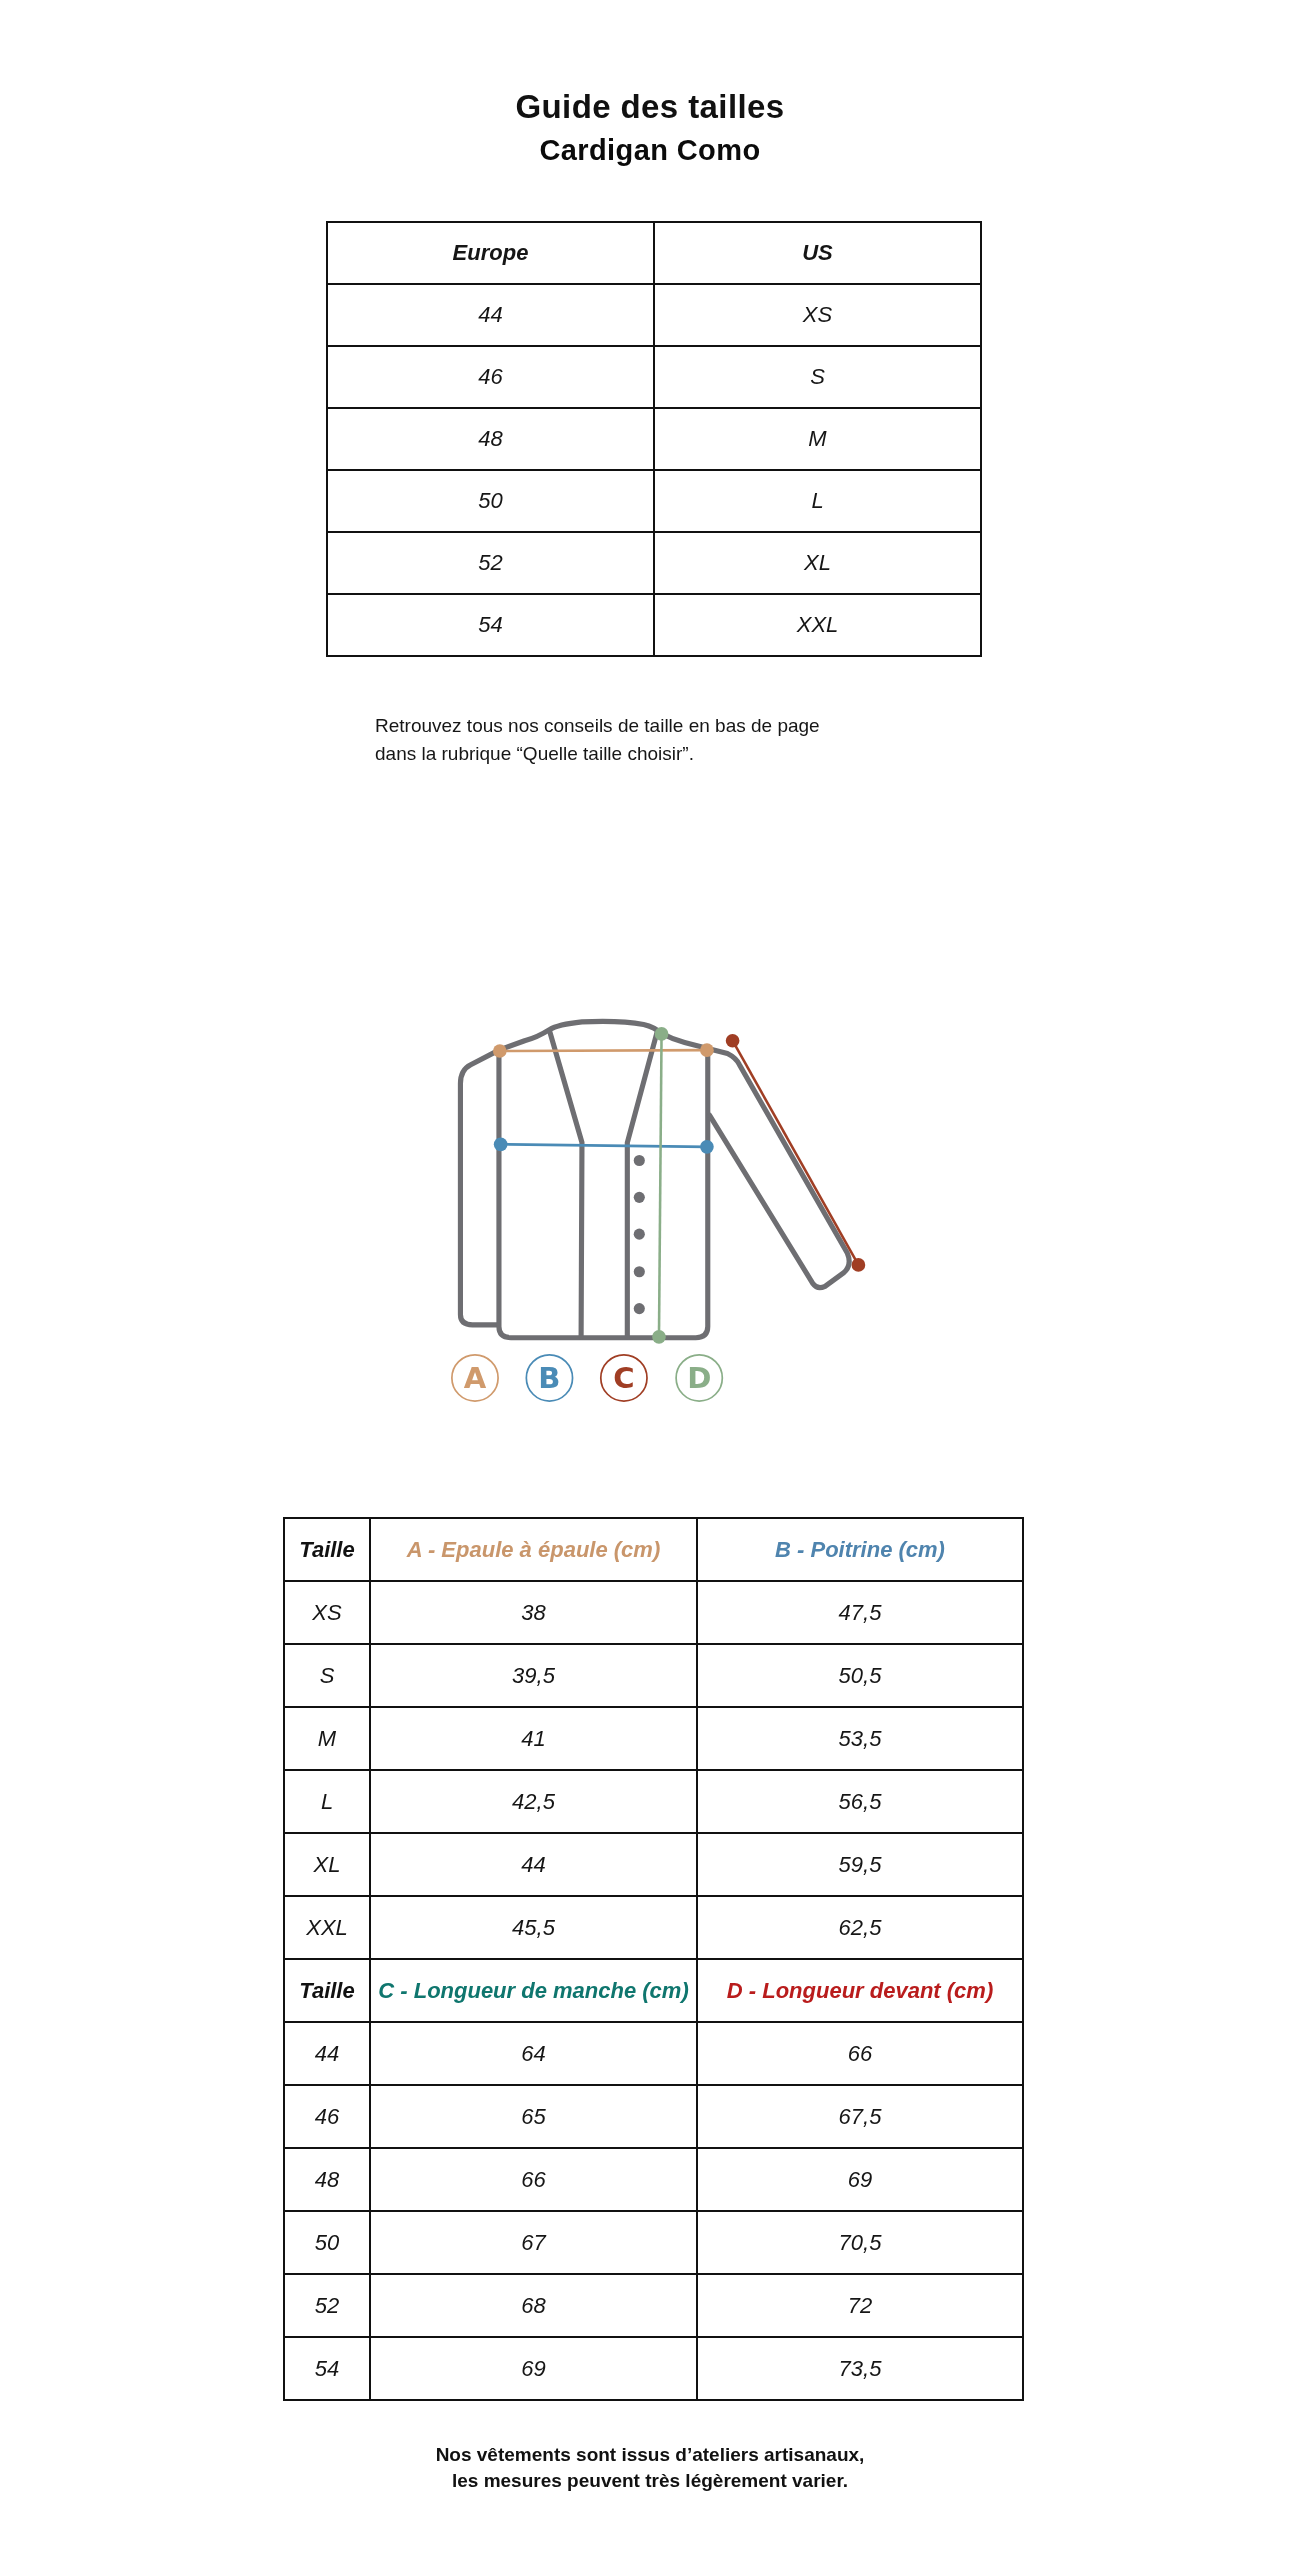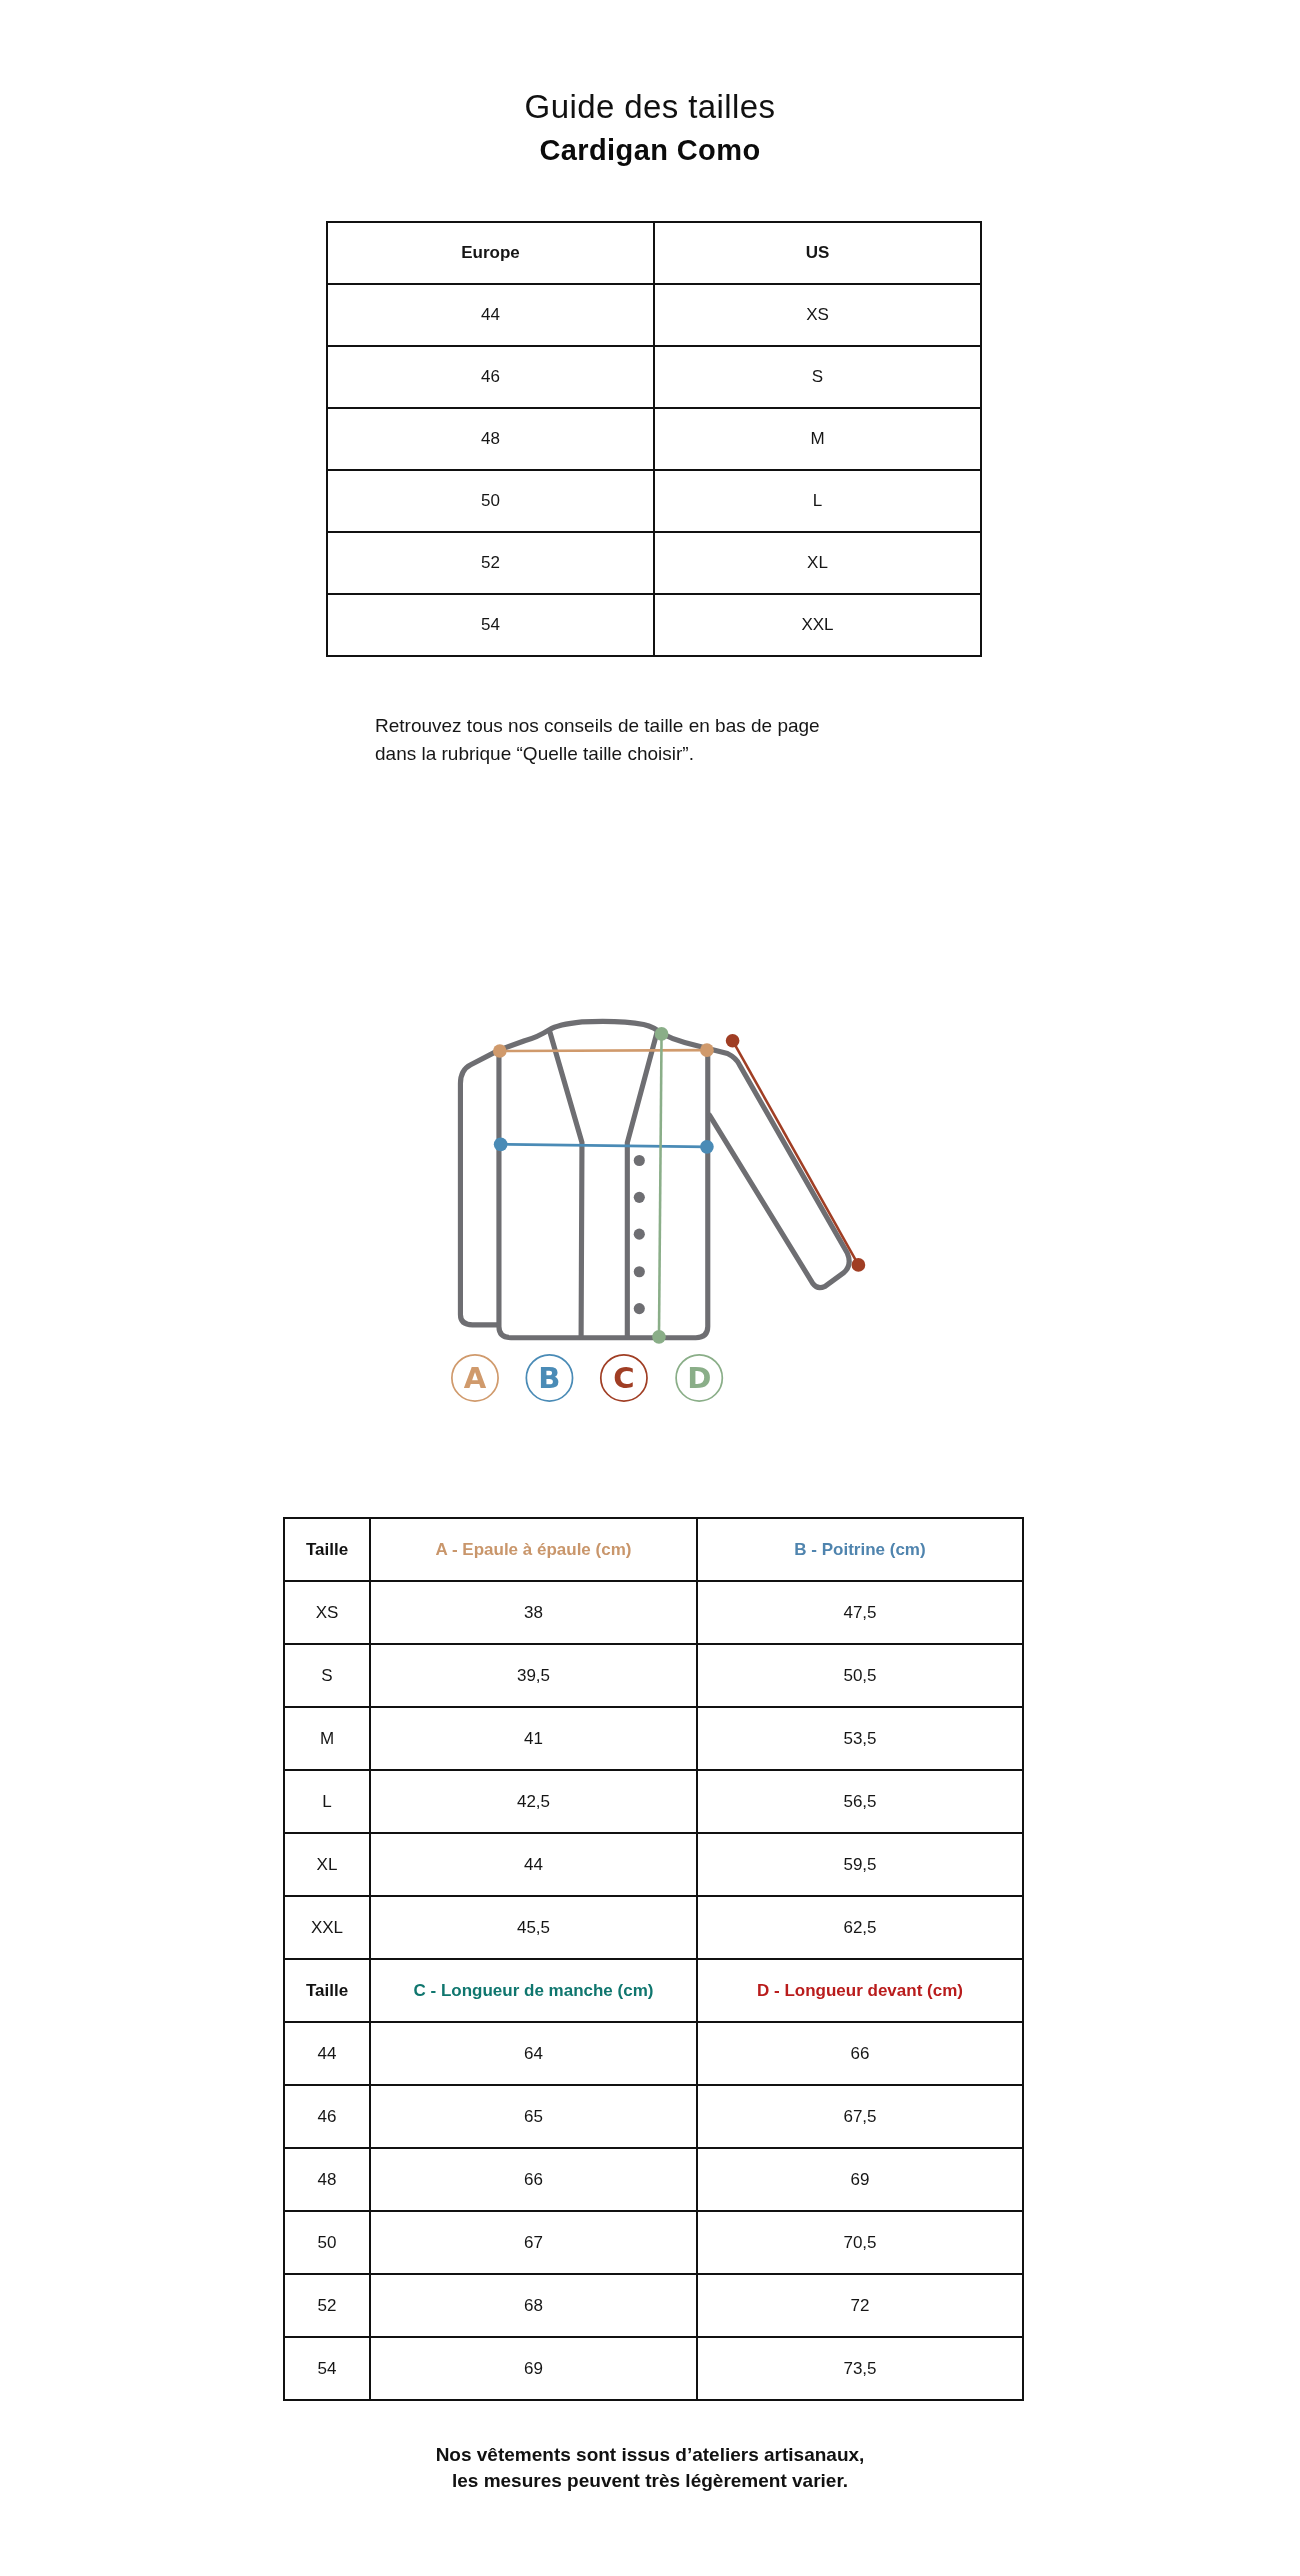--- a/index.html
+++ b/index.html
@@ -2,31 +2,32 @@
 <html style="font-size:13.7px"><head>
   <meta charset="utf-8">
   <style>
     html, body { margin: 0; padding: 0; background: #ffffff; }
     body {
       width: 1300px; height: 2576px; position: relative; overflow: hidden;
       font-family: "Liberation Sans", "DejaVu Sans", sans-serif; color: #111111;
     }
     .title-sub {
       position: absolute; left: 0; width: 1300px; top: 86px; text-align: center;
-      font-size: 33px; font-weight: 400; letter-spacing: 0.4px; color: #111;
+      font-size: 33px; font-weight: 700; letter-spacing: 0.4px; color: #111;
       line-height: 41px;
     }
     .title-main {
       position: absolute; left: 0; width: 1300px; top: 125px; text-align: center;
       font-size: 29px; font-weight: 700; letter-spacing: 0.4px; color: #0b0b0b;
       line-height: 51px;
     }
     table.grid {
       position: absolute; border-collapse: collapse; table-layout: fixed;
-      font-size: 17px;
+      font-size: 22px;
+      font-style: italic;
     }
     table.grid td {
       border: 2.1px solid #111111; text-align: center; vertical-align: middle;
       padding: 0; color: #161616;
     }
     table.grid td.head { font-weight: 700; }
     #size-table { left: 326px; top: 221px; width: 654px; }
     #size-table td { height: 60px; }
     #size-table col.c1 { width: 327px; }
     #size-table col.c2 { width: 327px; }

